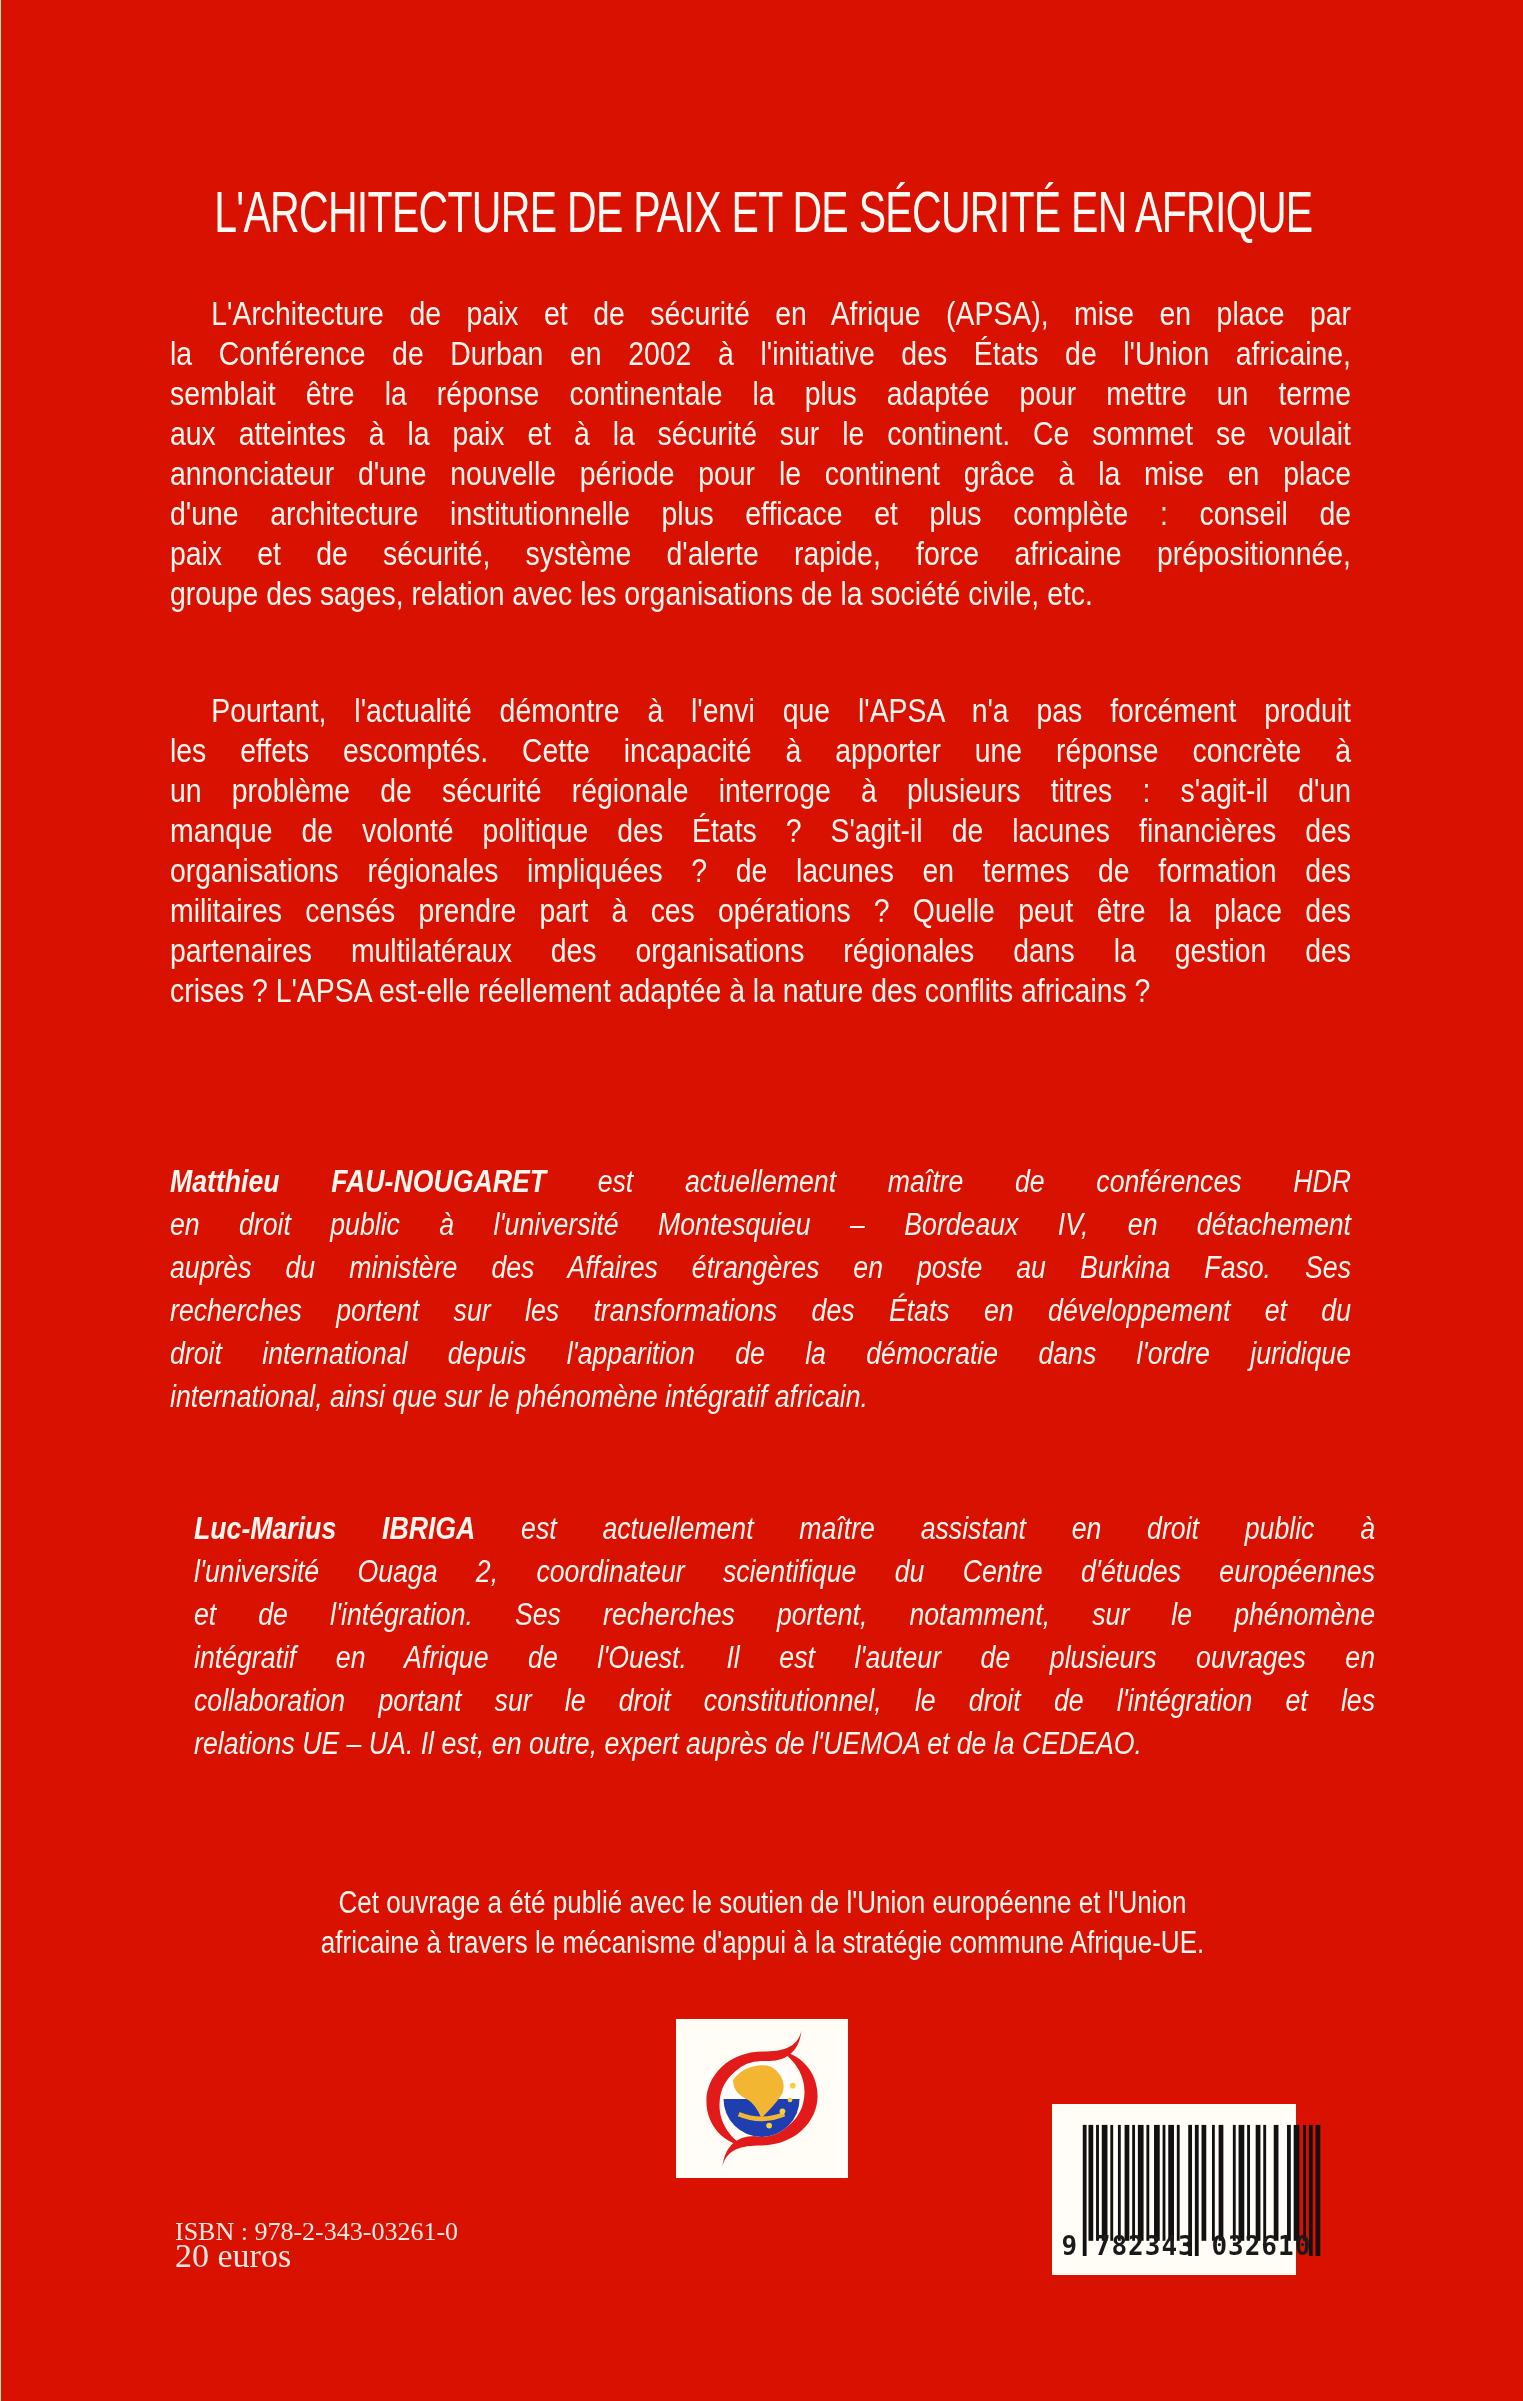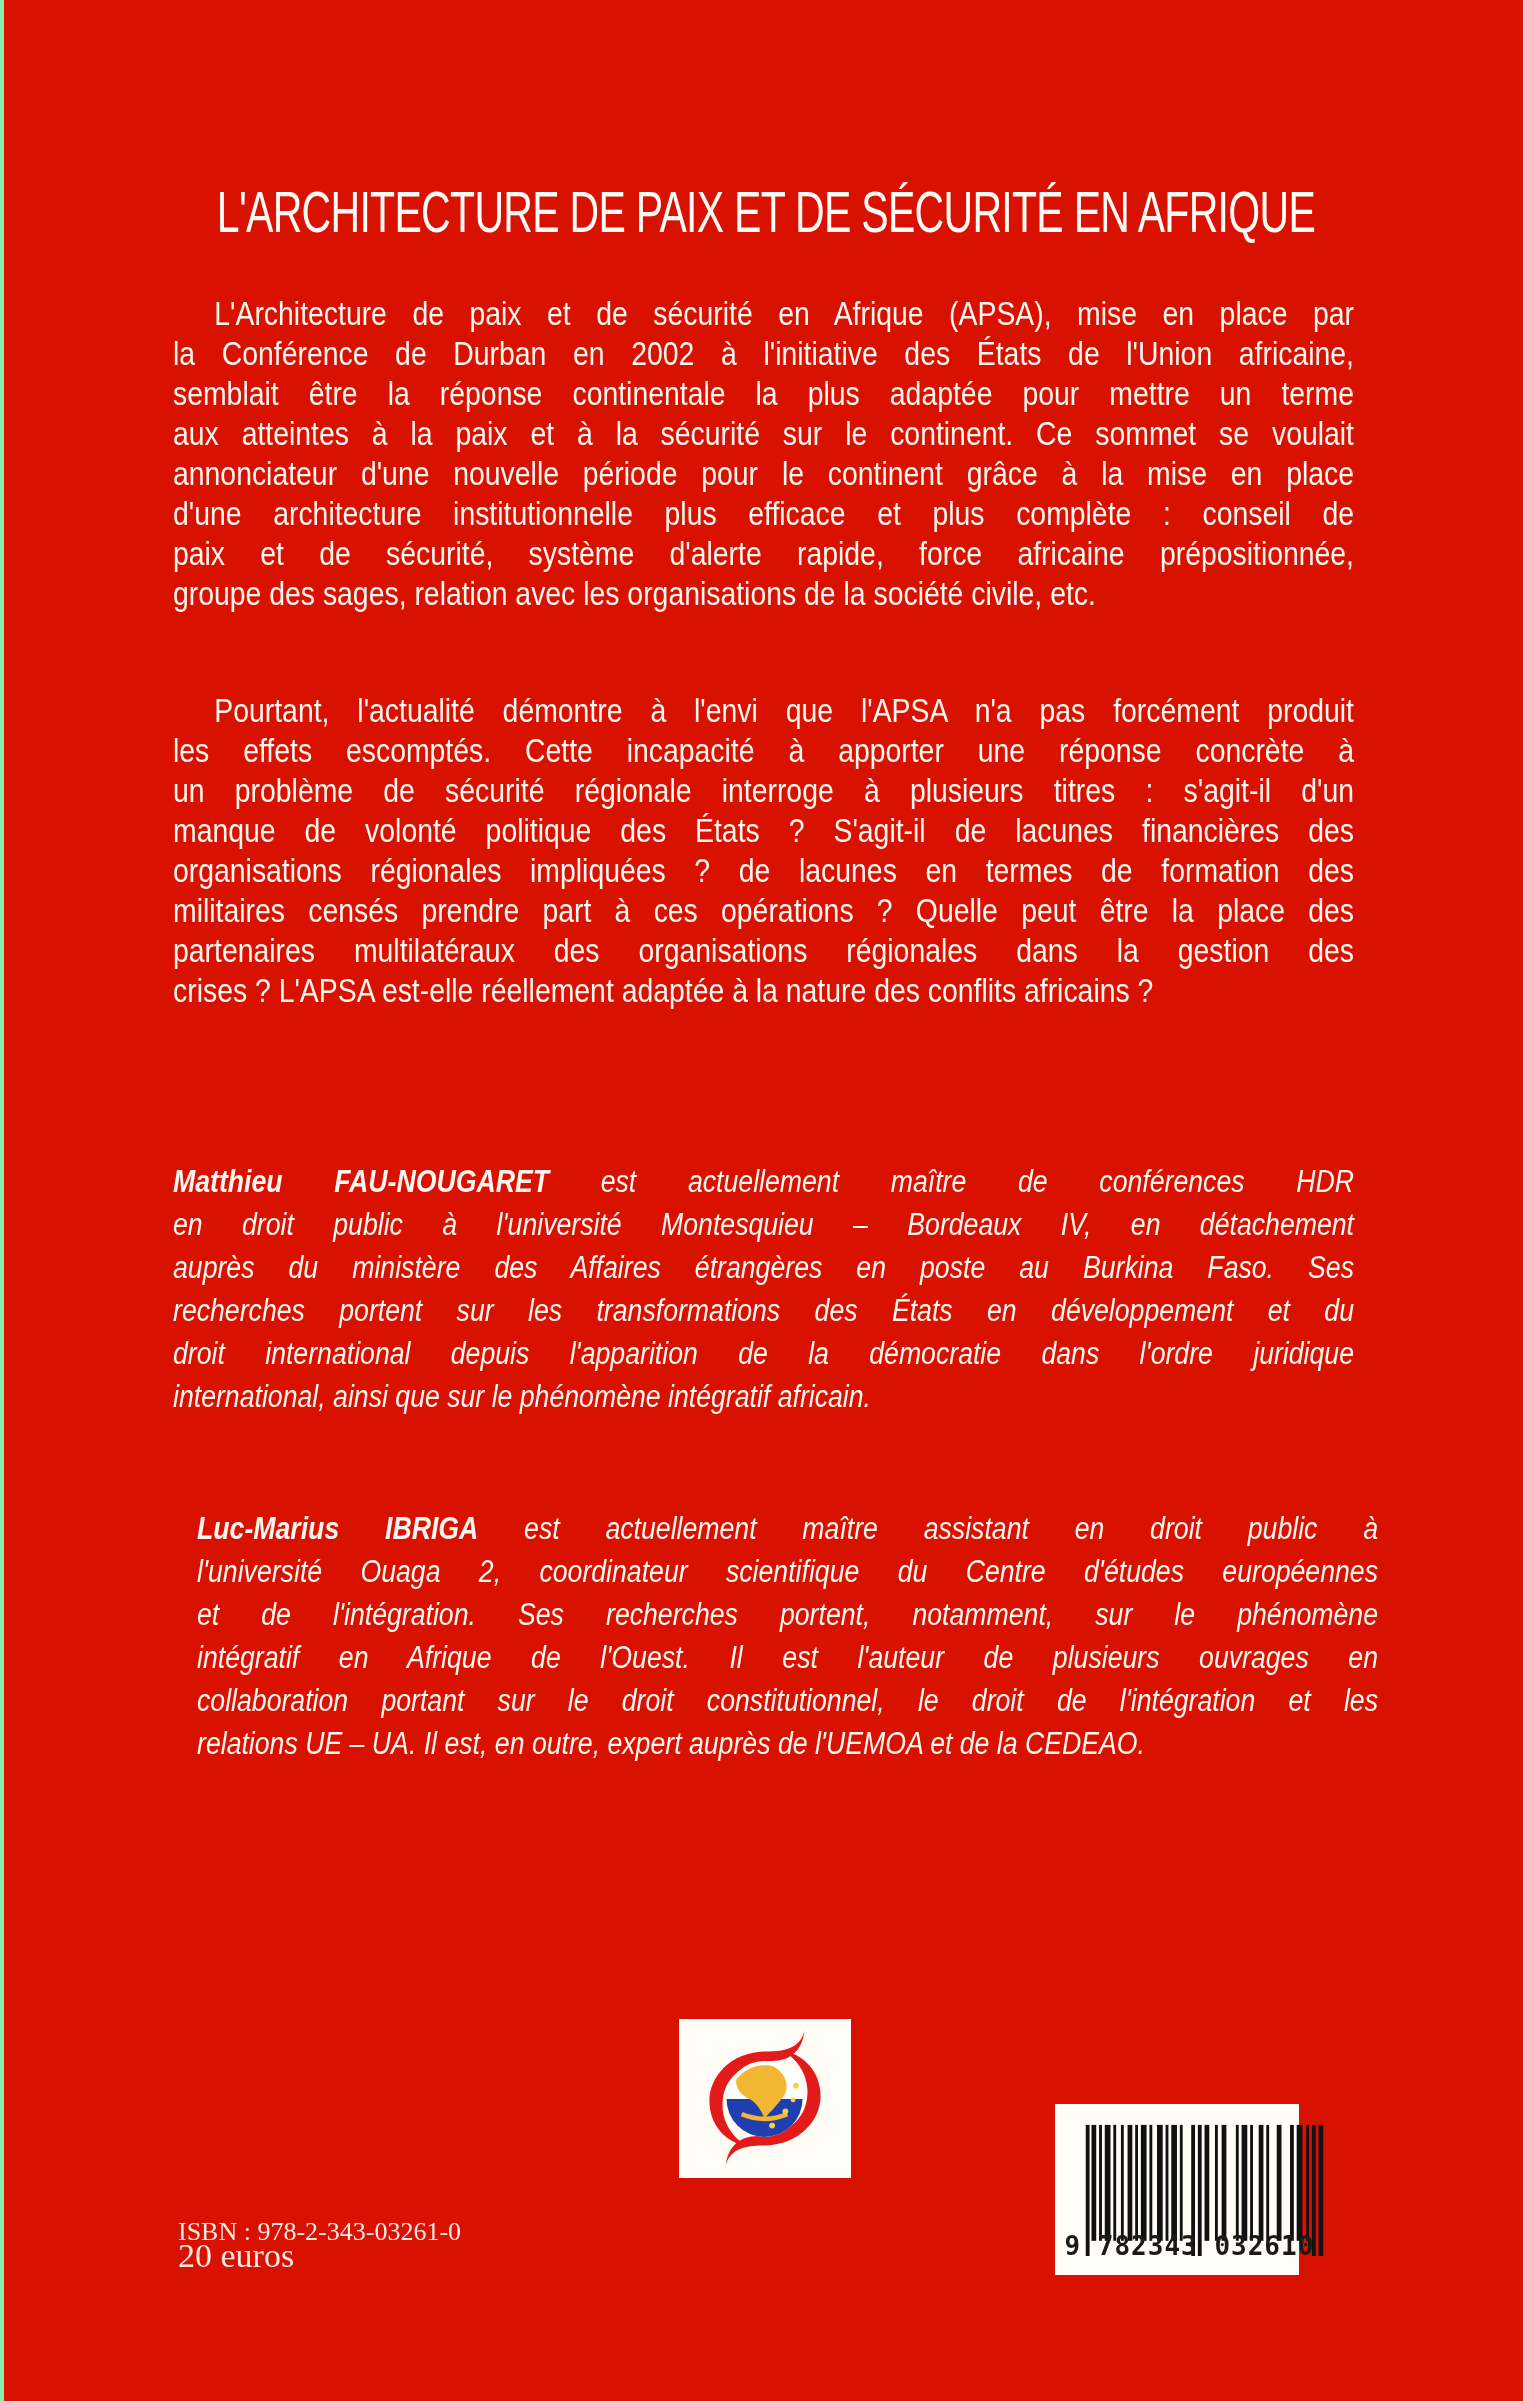--- a/index.html
+++ b/index.html
@@ -3,21 +3,21 @@
 <meta charset="utf-8">
 <style>
   html, body { margin: 0; padding: 0; }
   body {
     width: 1524px; height: 2402px;
     background: #d81100;
     position: relative; overflow: hidden;
     color: #fff6f0;
     font-family: "Liberation Sans", sans-serif;
   }
-  .cover { position: absolute; inset: 0; background: #d81100; border-left: 4px solid #86efac; }
+  .cover { position: absolute; inset: 0; background: #d81100; border-left: 1px solid #86efac; }
   .title {
     position: absolute; left: 0; right: 0; top: 179px;
     text-align: center;
     font-family: "Liberation Sans", sans-serif;
     font-size: 57px; line-height: 67px; letter-spacing: -1px;
     transform: scaleX(0.72); transform-origin: 50% 50%;
     color: #fffaf5; white-space: nowrap;
   }
   .block { position: absolute; left: 169px; width: 1181px; }
   .line {
@@ -106,20 +106,24 @@
 
   <div class="block bio" style="top:1507px;margin-left:24px;">
     <span class="line"><span class="name">Luc-Marius IBRIGA</span><span> est actuellement maître assistant en droit public à</span></span>
     <span class="line">l'université Ouaga 2, coordinateur scientifique du Centre d'études européennes</span>
     <span class="line">et de l'intégration. Ses recherches portent, notamment, sur le phénomène</span>
     <span class="line">intégratif en Afrique de l'Ouest. Il est l'auteur de plusieurs ouvrages en</span>
     <span class="line">collaboration portant sur le droit constitutionnel, le droit de l'intégration et les</span>
     <span class="line last">relations UE – UA. Il est, en outre, expert auprès de l'UEMOA et de la CEDEAO.</span>
   </div>
 
+  <div class="credit">
+    <span class="cl">Cet ouvrage a été publié avec le soutien de l'Union européenne et l'Union</span>
+    <span class="cl">africaine à travers le mécanisme d'appui à la stratégie commune Afrique-UE.</span>
+  </div>
 
   <div class="logo">
     <svg width="172" height="159" viewBox="0 0 181 167">
       <path d="M132 12 C 128 30, 112 34, 92 34 C 55 34, 32 60, 32 86 C 32 112, 50 130, 72 134 C 55 124, 44 106, 46 86 C 48 60, 70 44, 98 44 C 118 44, 130 32, 132 12 Z" fill="#e21a1a"></path>
       <path d="M49 155 C 53 137, 69 133, 89 133 C 126 133, 149 107, 149 81 C 149 55, 131 37, 109 33 C 126 43, 137 61, 135 81 C 133 107, 111 123, 83 123 C 63 123, 51 135, 49 155 Z" fill="#e21a1a"></path>
       <circle cx="90" cy="84" r="40" fill="#ffffff"></circle>
       <path d="M50 84 A 40 40 0 0 0 130 84 Z" fill="#1f3fb0"></path>
       <path d="M60 64 C 70 50, 88 46, 100 50 C 110 56, 116 66, 112 78 C 106 88, 96 98, 90 104 C 86 96, 82 88, 74 84 C 66 80, 60 74, 60 64 Z" fill="#f2b632"></path>
       <path d="M66 100 Q 90 110 114 100" stroke="#f2b632" stroke-width="5" fill="none"></path>
       <circle cx="123" cy="70" r="3" fill="#f6d23a"></circle>

